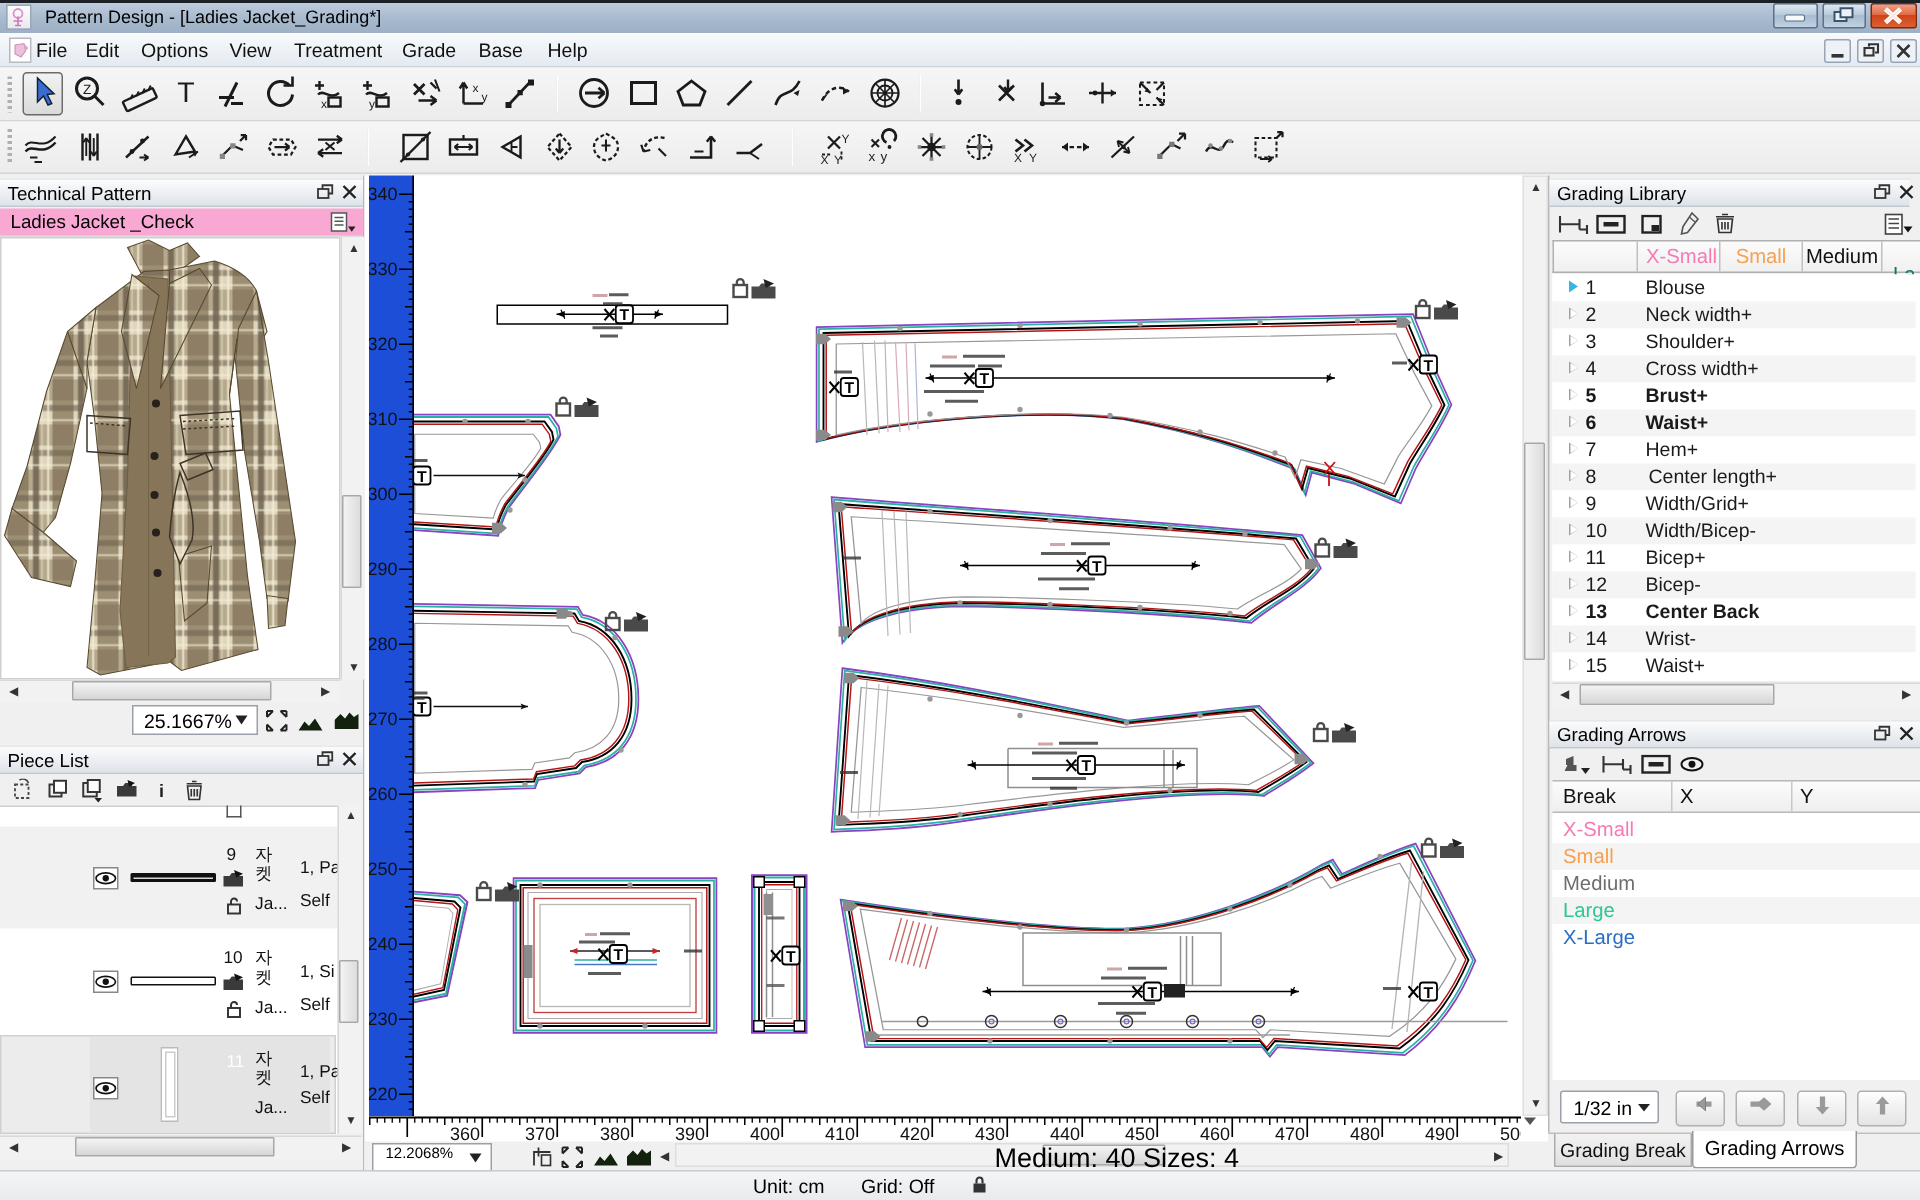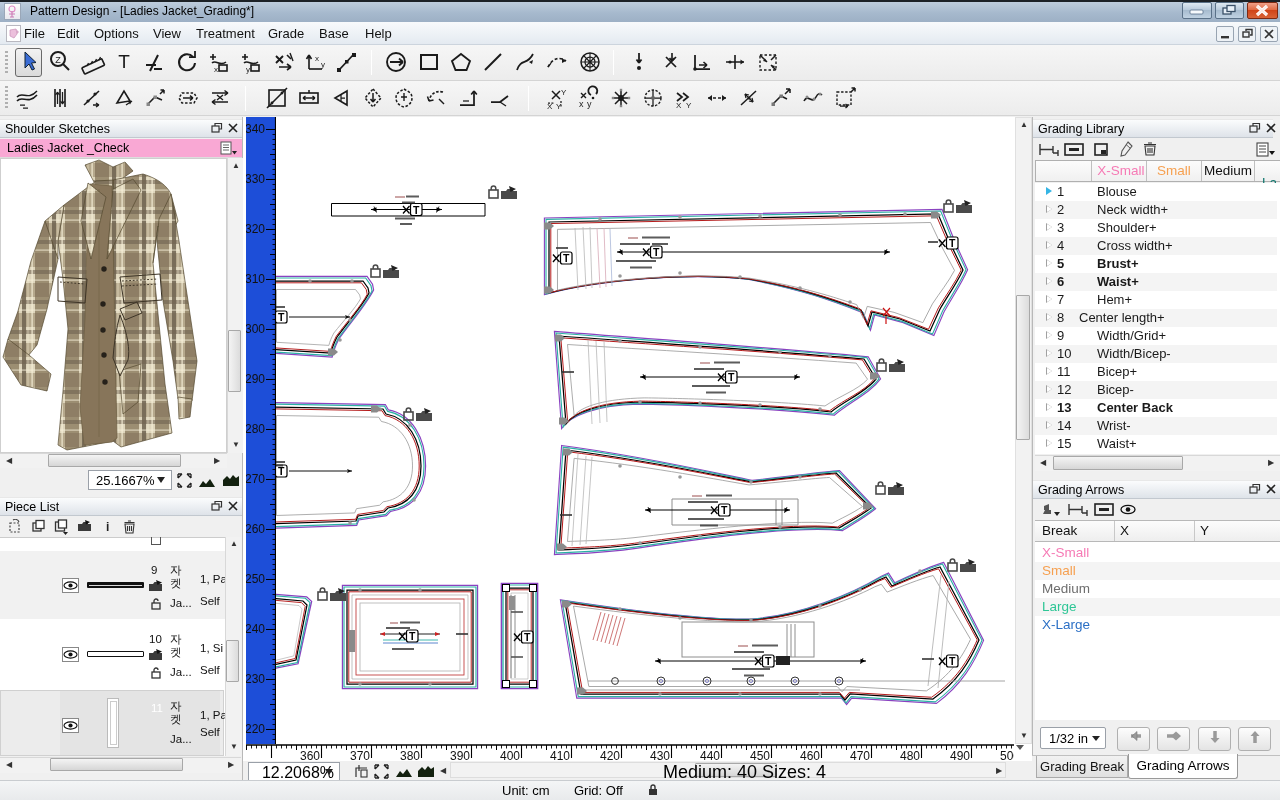--- a/index.html
+++ b/index.html
@@ -325,21 +325,21 @@
         <circle cx="7" cy="12" r="1.5" fill="#888"></circle>
         <circle cx="14" cy="14" r="1.5" fill="#888"></circle>
         <circle cx="20" cy="9" r="1.5" fill="#888"></circle>
       </svg></div>
     <div class="abs ticn" style="left:832px;top:85px;"><svg width="26" height="26" viewBox="0 0 26 26">
         <rect x="5" y="7" width="14" height="13" stroke="#1b1b1b" fill="none" stroke-width="1.38" stroke-dasharray="2.4 1.7"></rect>
         <path d="M19 7 l4 -4 M23 3 l-3.5 0 M23 3 l0 3.5" stroke="#1b1b1b" fill="none" stroke-width="1.5"></path>
         <path d="M8 21 l8 0 M16 21 l-2.5 -2 M16 21 l-2.5 2" stroke="#1b1b1b" fill="none" stroke-width="1.25"></path>
       </svg></div>
     <div id="leftcol" class="abs"></div>
-    <div class="phead abs" style="top:119px;">Shoulder Sketches</div>
+    <div class="phead abs" style="top:119px;">Technical Pattern</div>
     <div class="abs hicn" style="left:211px;top:122px;"><svg width="12" height="12">
         <rect x="1" y="4" width="7" height="6" fill="none" stroke="#333" stroke-width="1.2"></rect>
         <path d="M4 4 L4 1.5 L10.5 1.5 L10.5 7 L8 7" fill="none" stroke="#333" stroke-width="1.2"></path>
       </svg></div>
     <div class="abs hicn" style="left:227px;top:122px;"><svg width="12" height="12">
         <path d="M2 2 L10 10 M10 2 L2 10" stroke="#222" stroke-width="1.6"></path>
       </svg></div>
     <div id="sketchname" class="abs">Ladies Jacket _Check</div>
     <div class="abs" style="left:220px;top:141px;width:18px;height:15px;"><svg width="18" height="15">
         <rect x="1" y="1" width="10" height="12" fill="#fff" stroke="#555" stroke-width="1"></rect>
@@ -541,21 +541,21 @@
         <text x="674" y="16" font-size="12" text-anchor="end" fill="#111">480</text>
         <text x="724" y="16" font-size="12" text-anchor="end" fill="#111">490</text>
         <text x="774" y="16" font-size="12" text-anchor="end" fill="#111">500</text>
       </svg></div>
     <div class="abs" style="left:1016px;top:745px;width:0;height:0;border-left:4px solid transparent;border-right:4px solid transparent;border-top:5px solid #555;"></div>
     <div class="abs vsb" style="left:1015px;top:117px;width:17px;height:627px;border:1px solid #e0e0e0;"></div>
     <div class="abs sbarr" style="left:1020px;top:120px;">▲</div>
     <div class="abs sbarr" style="left:1020px;top:731px;">▼</div>
     <div class="abs sbthumb" style="left:1016px;top:295px;width:14px;height:145px;"></div>
     <div class="abs" style="left:243px;top:761px;width:789px;height:19px;background:#f0f0f0;"></div>
-    <div class="abs zbox" style="left:248px;top:762px;width:92px;height:19px;font-size:16px;padding:1px 0 0 8px;text-align:center;">12.2068%<span style="position:absolute;right:6px;top:6px;width:0;height:0;border-left:4.5px solid transparent;border-right:4.5px solid transparent;border-top:6px solid #222;"></span></div>
+    <div class="abs zbox" style="left:248px;top:762px;width:80px;height:19px;font-size:10px;padding:1px 0 0 8px;">12.2068%<span style="position:absolute;right:6px;top:6px;width:0;height:0;border-left:4.5px solid transparent;border-right:4.5px solid transparent;border-top:6px solid #222;"></span></div>
     <div class="abs" style="left:354px;top:764px;"><svg width="15" height="15">
         <path d="M2 13 L2 4 L13 4 M5 1 L5 7 M2 4 l3 0" stroke="#333" stroke-width="1.2" fill="none"></path>
         <rect x="7" y="6" width="6" height="7" fill="none" stroke="#333" stroke-width="1.1"></rect>
       </svg></div>
     <div class="abs" style="left:374px;top:764px;"><svg width="15" height="15">
         <path d="M1 5 l4 -4 M1 1 l4 0 M1 1 l0 4 M14 5 l-4 -4 M14 1 l-4 0 M14 1 l0 4 M1 10 l4 4 M1 14 l4 0 M1 14 l0 -4 M14 10 l-4 4 M14 14 l-4 0 M14 14 l0 -4" stroke="#222" stroke-width="1.3" fill="none"></path>
       </svg></div>
     <div class="abs" style="left:396px;top:767px;"><svg width="17" height="11">
         <path d="M0 10 L4 4 L7 7 L11 2 L16 10 Z" fill="#13210f"></path>
       </svg></div>
@@ -953,21 +953,21 @@
         <i></i>
       </span>
       <span style="position:absolute;left:22px;">7</span>
       <span style="position:absolute;left:62px;">Hem+</span>
     </div>
     <div class="glrow" style="left:1035px;top:309px;background:#f4f4f4;font-weight:normal;padding-top:1px;">
       <span class="tri">
         <i></i>
       </span>
       <span style="position:absolute;left:22px;">8</span>
-      <span style="position:absolute;left:44px;">Center length+</span>
+      <span style="position:absolute;left:64px;">Center length+</span>
     </div>
     <div class="glrow" style="left:1035px;top:327px;background:#fff;font-weight:normal;padding-top:1px;">
       <span class="tri">
         <i></i>
       </span>
       <span style="position:absolute;left:22px;">9</span>
       <span style="position:absolute;left:62px;">Width/Grid+</span>
     </div>
     <div class="glrow" style="left:1035px;top:345px;background:#f4f4f4;font-weight:normal;padding-top:1px;">
       <span class="tri">

